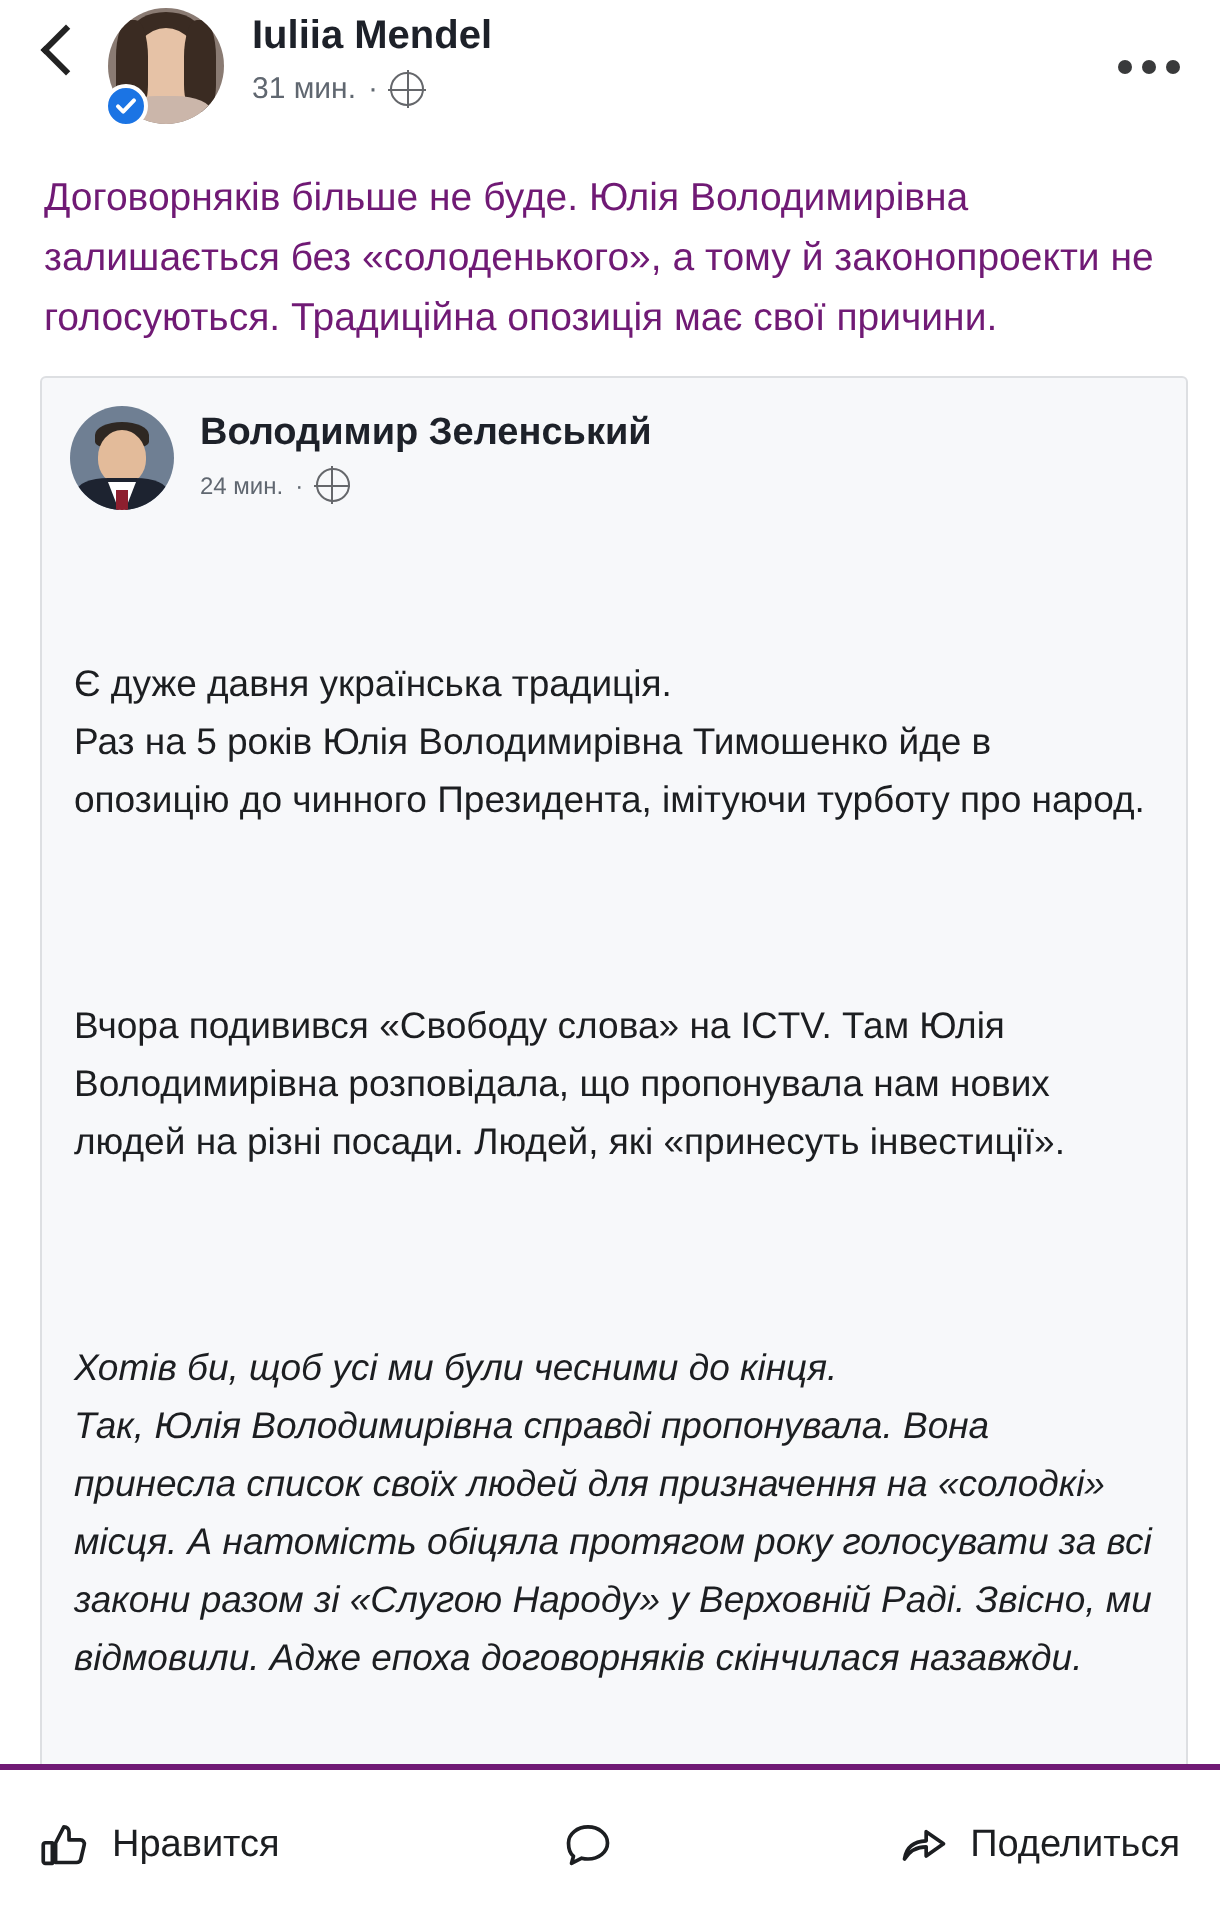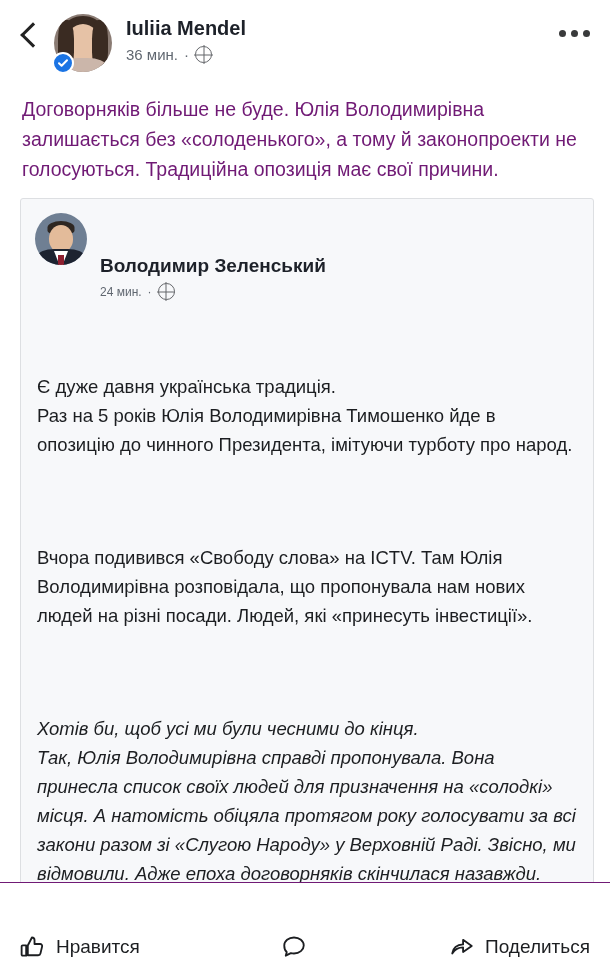--- a/index.html
+++ b/index.html
@@ -19,21 +19,21 @@
     width: 610px;
     height: 960px;
     background: #ffffff;
     box-sizing: border-box;
   }
 
   
   .post-header {
     display: flex;
     align-items: flex-start;
-    padding: 14px 18px 6px 14px;
+    padding: 4px 18px 6px 14px;
     position: relative;
   }
   .back-btn {
     width: 34px;
     flex: 0 0 34px;
     display: flex;
     align-items: center;
     justify-content: center;
     padding-top: 12px;
     cursor: pointer;
@@ -258,21 +258,20 @@
     left: 50%;
     bottom: -4px;
     transform: translateX(-50%);
     width: 6px;
     height: 14px;
     background: #8e1f2f;
   }
   .shared-head-text {
     margin-left: 13px;
     padding-top: 2px;
-    margin-top: 39px;
   }
   .shared-name {
     font-size: 19px;
     font-weight: bold;
     color: #1d2129;
     line-height: 23px;
   }
   .shared-meta {
     display: flex;
     align-items: center;
@@ -308,23 +307,23 @@
     white-space: pre-wrap;
   }
 
   
   .action-bar {
     position: absolute;
     left: 0;
     right: 0;
     bottom: 0;
     height: 78px;
-    border-top: 1px solid #701a75;
-    display: flex;
-    align-items: flex-end;
+    border-top: 3px solid #701a75;
+    display: flex;
+    align-items: center;
     justify-content: space-between;
     padding: 0 20px;
     box-sizing: border-box;
     background: #fff;
   }
   .action {
     display: flex;
     align-items: center;
     gap: 10px;
     cursor: pointer;
@@ -356,21 +355,21 @@
       <div class="badge">
         <svg width="12" height="12" viewBox="0 0 12 12" aria-hidden="true">
           <path d="M2 6.2 L4.6 8.8 L10 3.2" stroke="#ffffff" stroke-width="2" fill="none" stroke-linecap="round" stroke-linejoin="round"></path>
         </svg>
       </div>
     </div>
 
     <div class="header-text">
       <div class="author-name">Iuliia Mendel</div>
       <div class="meta-row">
-        <span>36 мин.</span>
+        <span>31 мин.</span>
         <span class="meta-dot">·</span>
         <span class="globe"></span>
       </div>
     </div>
 
     <div class="more-btn">
       <span></span>
       <span></span>
       <span></span>
     </div>

